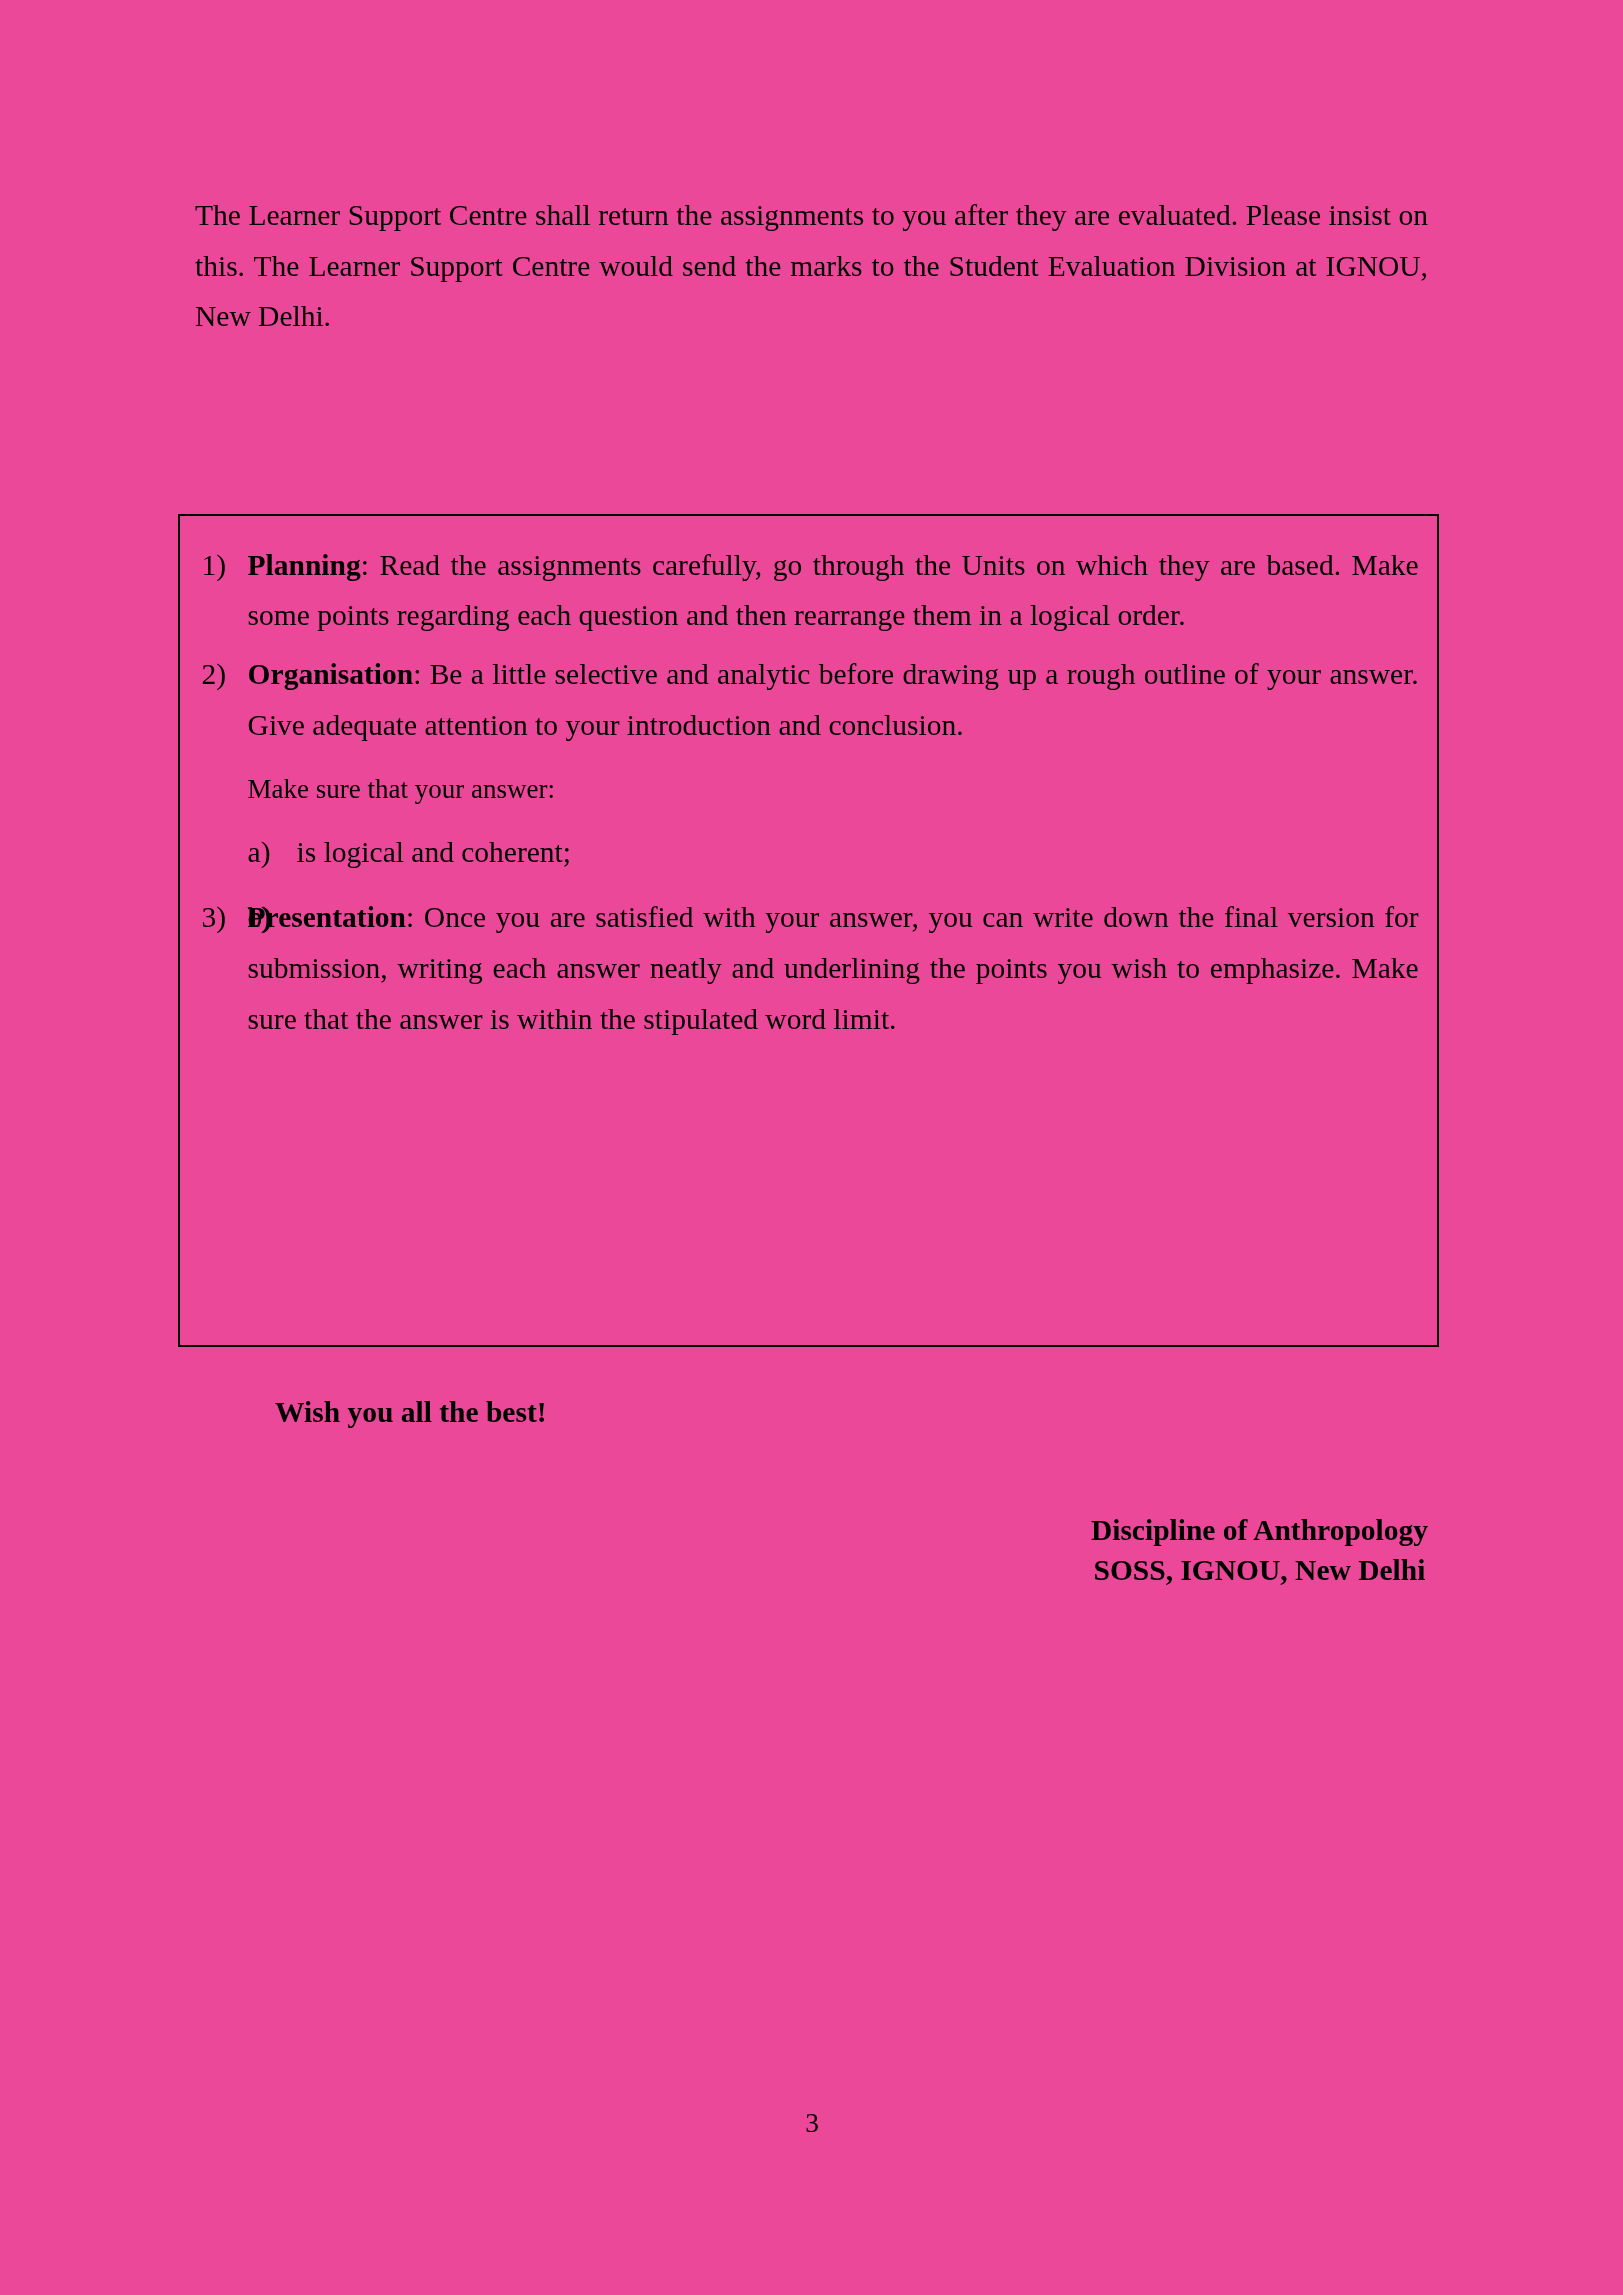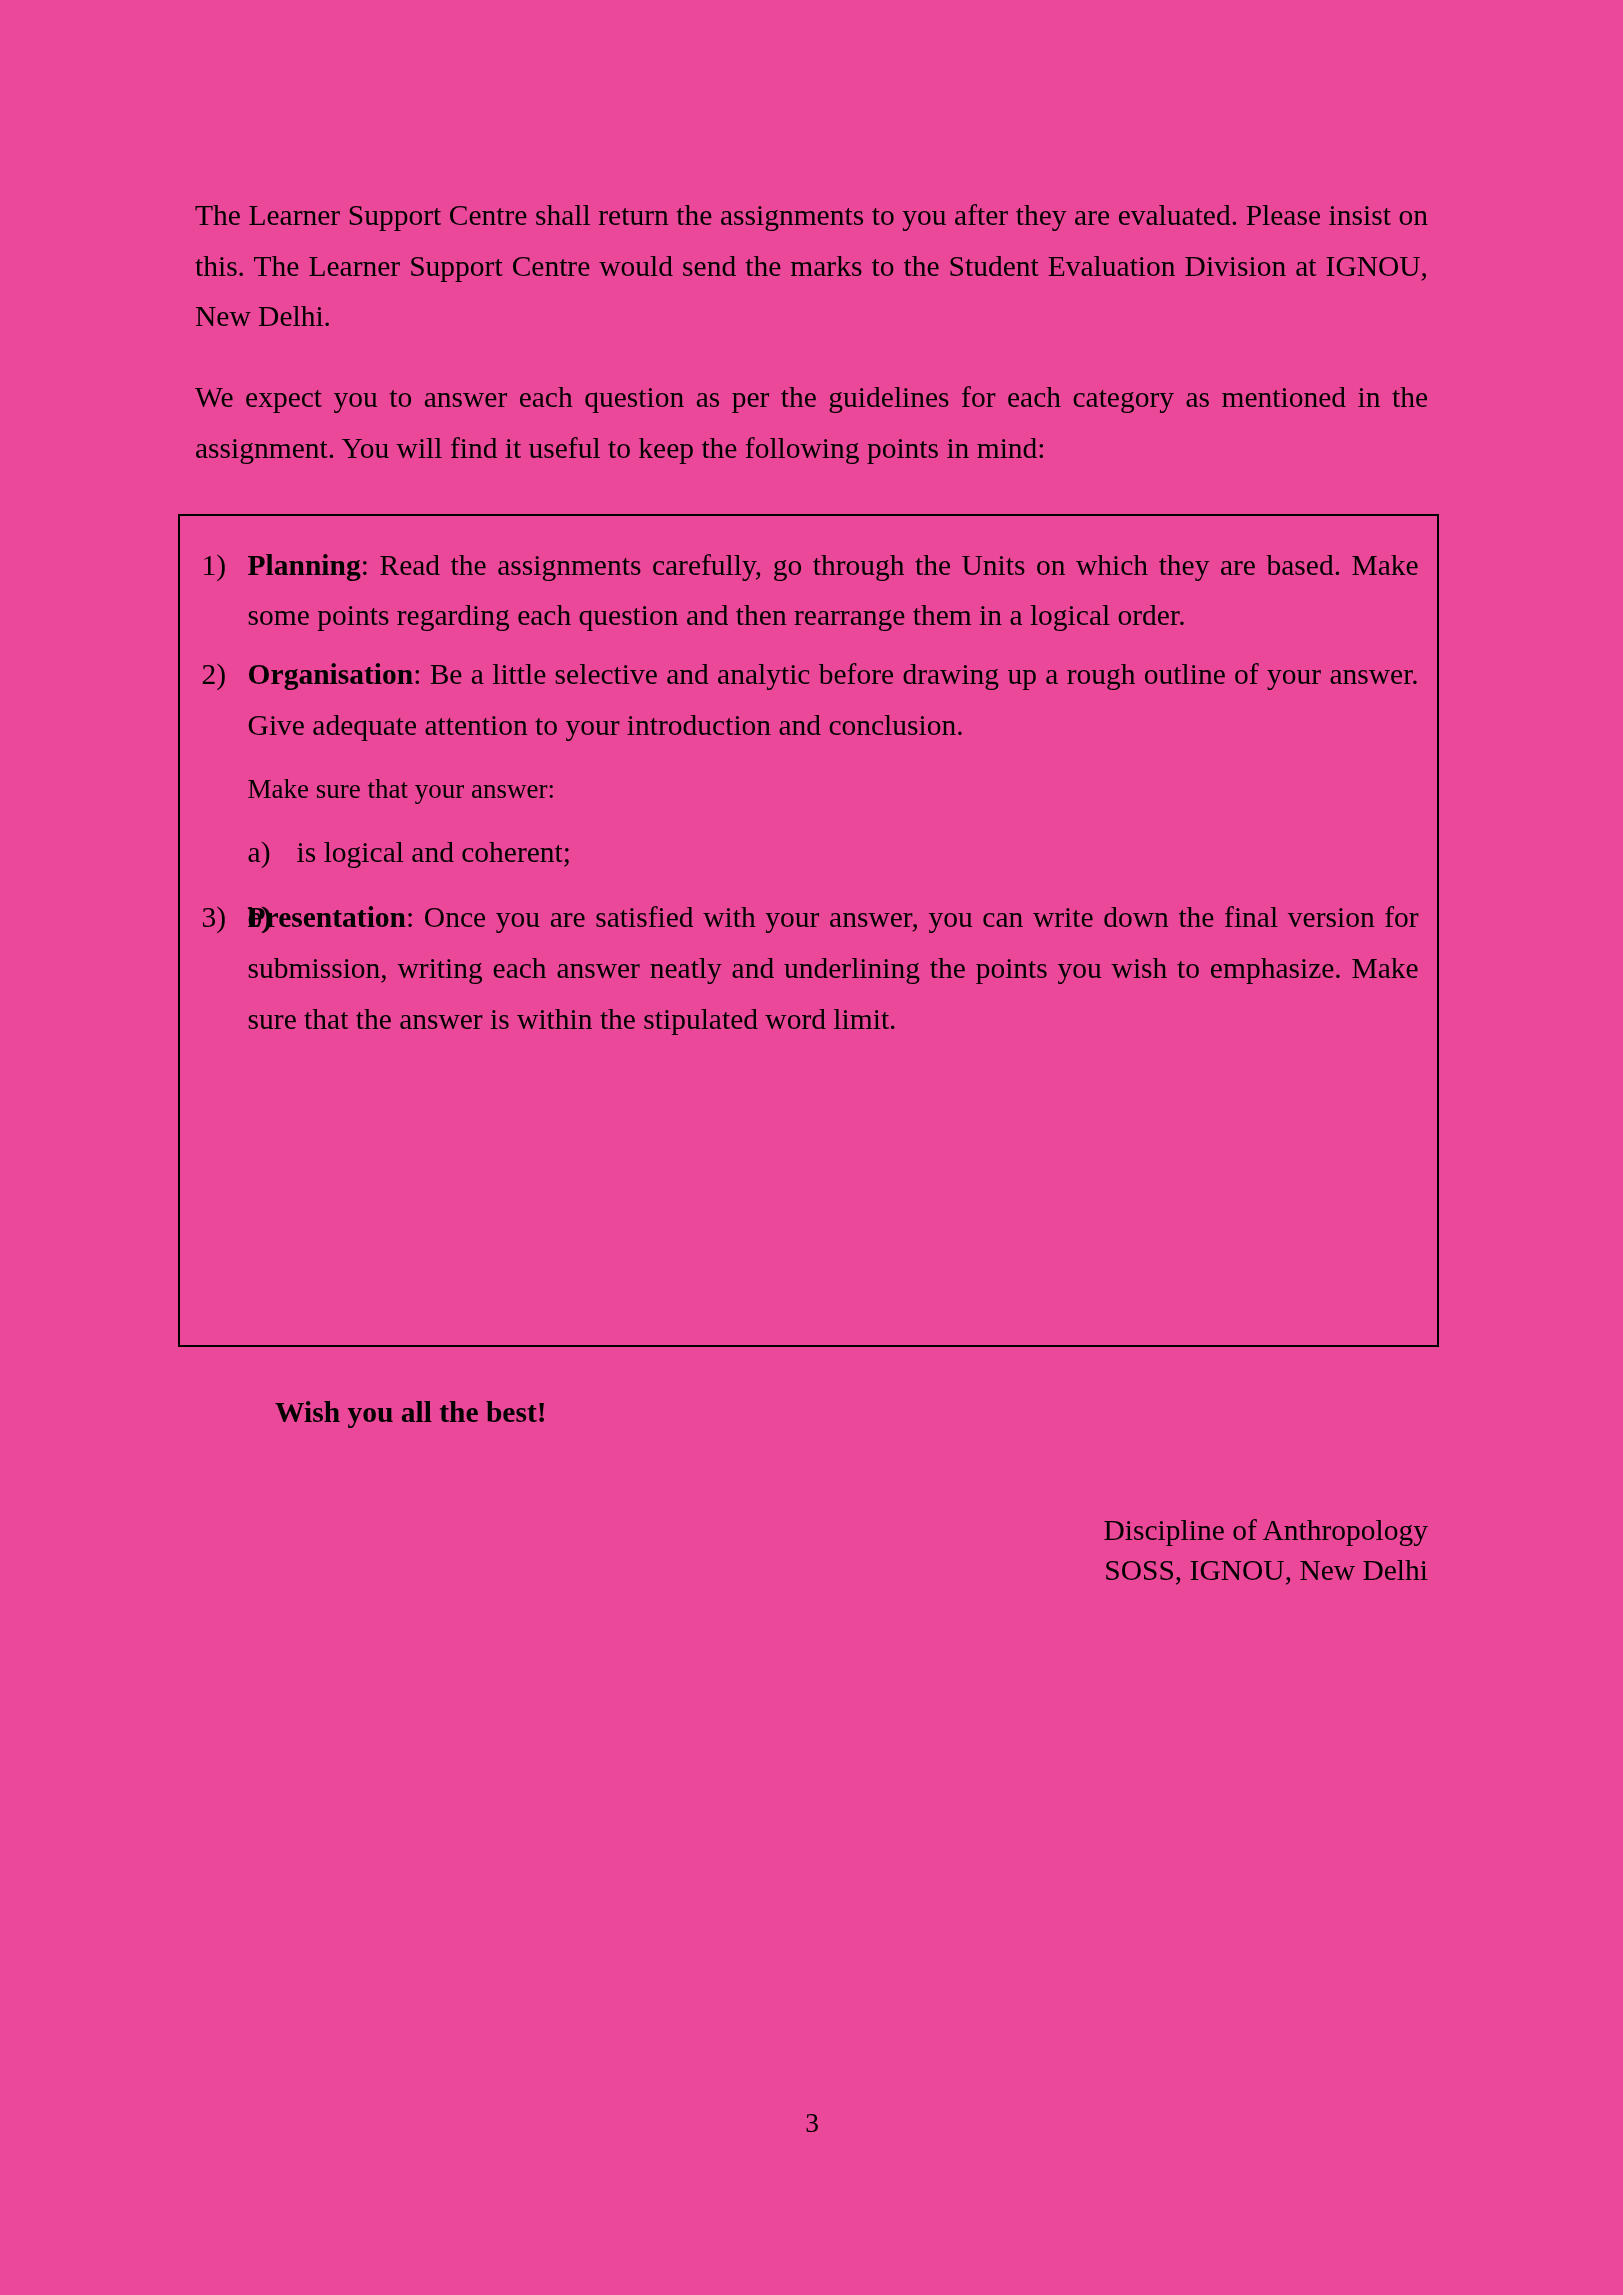--- a/index.html
+++ b/index.html
@@ -119,23 +119,23 @@
     top: 1390px;
     font-size: 29.5px;
     font-weight: bold;
     line-height: 1.5;
     white-space: nowrap;
   }
   .signature {
     position: absolute;
     right: 196px;
     top: 1511px;
-    text-align: right;
-    font-size: 29.5px;
-    font-weight: normal;
+    text-align: center;
+    font-size: 29.5px;
+    font-weight: bold;
     line-height: 1.35;
     white-space: nowrap;
   }
   .signature div {
     display: block;
   }
   .page-number {
     position: absolute;
     left: 0;
     right: 0;
@@ -145,21 +145,20 @@
     line-height: 1;
   }
 </style>
 </head>
 <body>
 
 <div class="page">
 
   <div class="content">
     <p class="para">The Learner Support Centre shall return the assignments to you after they are evaluated. Please insist on this. The Learner Support Centre would send the marks to the Student Evaluation Division at IGNOU, New Delhi.</p>
-    <p class="para last-intro">We expect you to answer each question as per the guidelines for each category as mentioned in the assignment. You will find it useful to keep the following points in mind:</p>
   </div>
 
   <div class="instruction-box">
     <div class="box-inner">
       <ol class="num-list">
 
         <li>
           <span class="marker">1)</span>
           <span class="li-text"><span class="lead">Planning</span><span>: Read the assignments carefully, go through the Units on which they are based. Make some points regarding each question and then rearrange them in a logical order.</span></span>
         </li>

